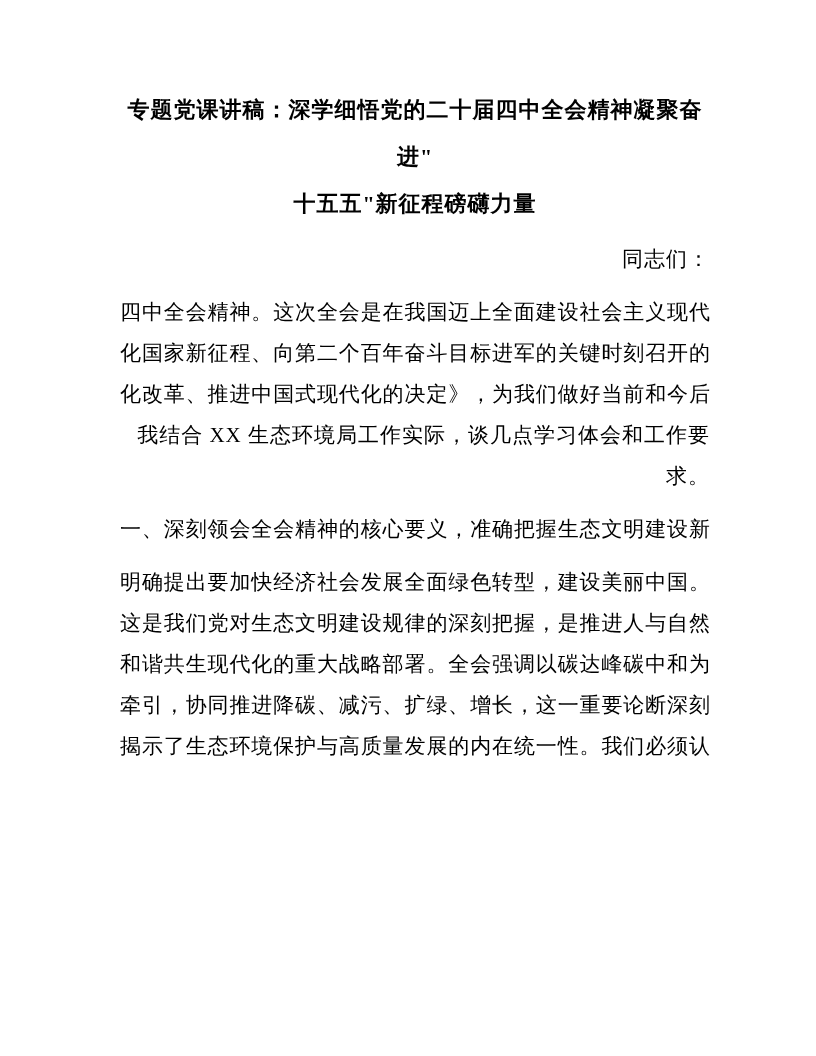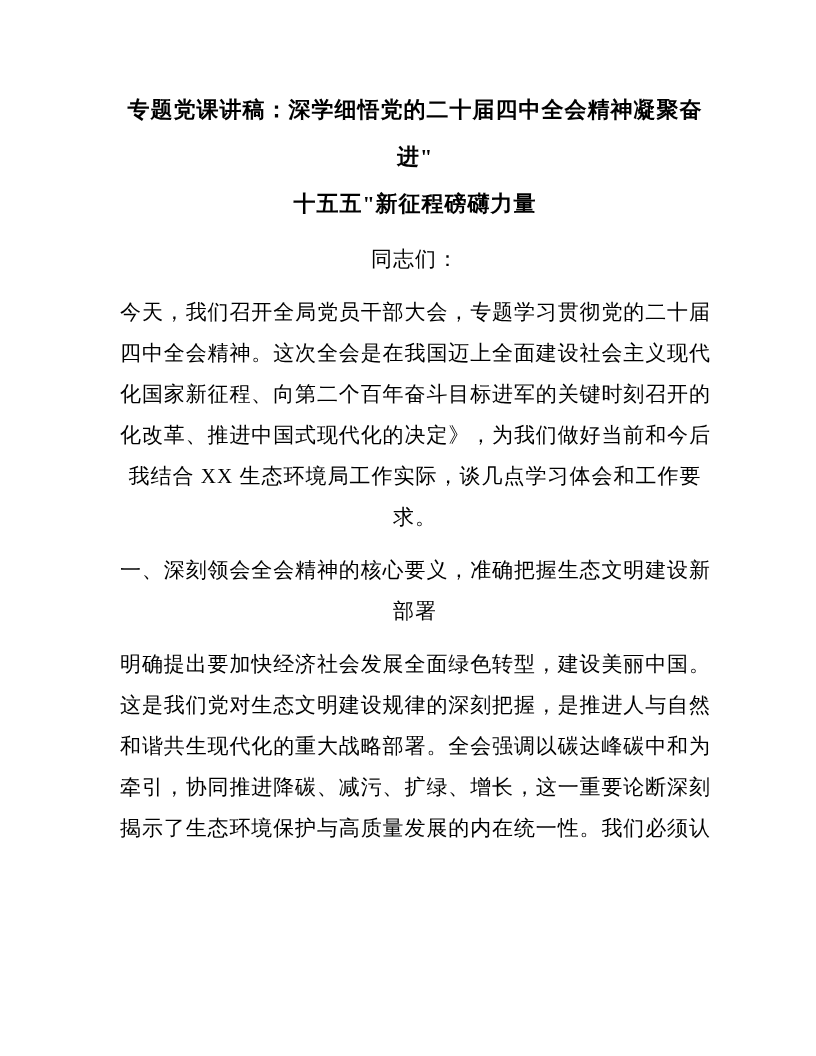--- a/index.html
+++ b/index.html
@@ -34,49 +34,47 @@
     margin: 0 0 12px 0;
   }
   .para:last-child { margin-bottom: 0; }
   
   .jl {
     text-align: justify;
     text-align-last: justify;
   }
   
   .ll {
-    text-align: center;
+    text-align: right;
     letter-spacing: 1px;
   }
 </style>
 </head>
 <body>
 
 <div class="page">
 
   <h1 class="doc-title">
     <div class="title-line">专题党课讲稿：深学细悟党的二十届四中全会精神凝聚奋进"</div>
     <div class="title-line">十五五"新征程磅礴力量</div>
   </h1>
 
   <div class="para">
     <div class="ll">同志们：</div>
   </div>
 
   <div class="para">
-    <div class="jl">今天，我们召开全局党员干部大会，专题学习贯彻党的二十届</div>
     <div class="jl">四中全会精神。这次全会是在我国迈上全面建设社会主义现代</div>
     <div class="jl">化国家新征程、向第二个百年奋斗目标进军的关键时刻召开的</div>
     <div class="jl">化改革、推进中国式现代化的决定》，为我们做好当前和今后</div>
     <div class="ll">我结合 XX 生态环境局工作实际，谈几点学习体会和工作要求。</div>
   </div>
 
   <div class="para">
     <div class="jl">一、深刻领会全会精神的核心要义，准确把握生态文明建设新</div>
-    <div class="ll">部署</div>
   </div>
 
   <div class="para">
     <div class="jl">明确提出要加快经济社会发展全面绿色转型，建设美丽中国。</div>
     <div class="jl">这是我们党对生态文明建设规律的深刻把握，是推进人与自然</div>
     <div class="jl">和谐共生现代化的重大战略部署。全会强调以碳达峰碳中和为</div>
     <div class="jl">牵引，协同推进降碳、减污、扩绿、增长，这一重要论断深刻</div>
     <div class="jl">揭示了生态环境保护与高质量发展的内在统一性。我们必须认</div>
   </div>
 

